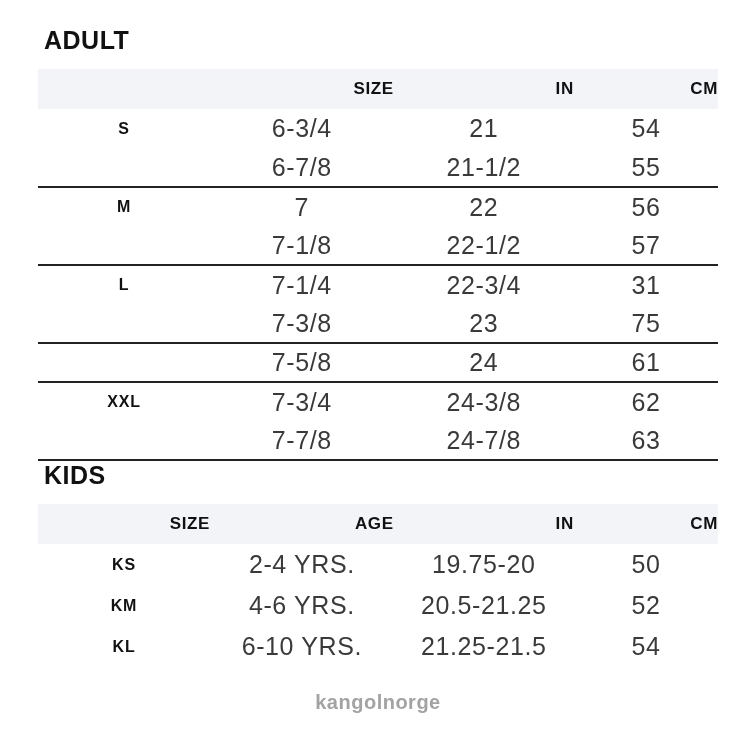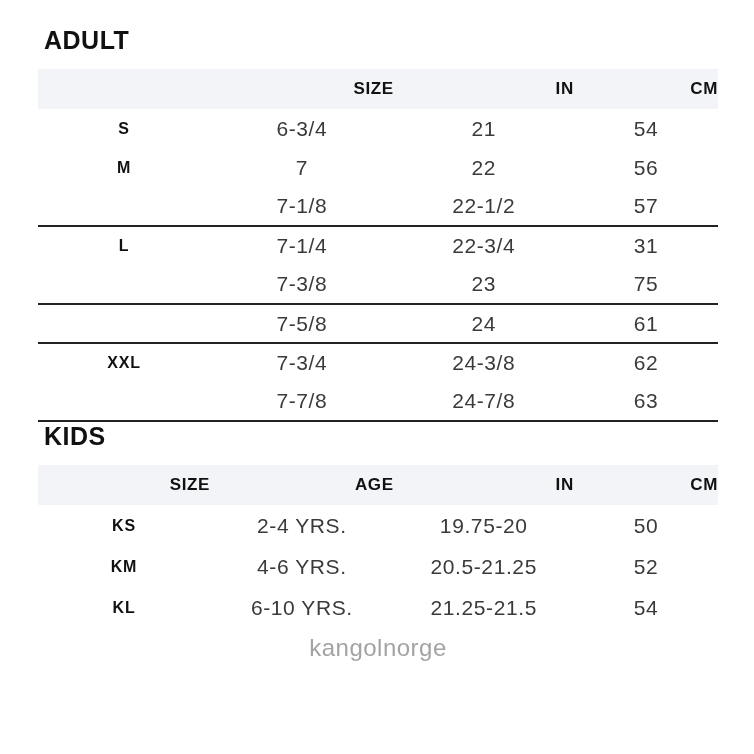--- a/index.html
+++ b/index.html
@@ -51,40 +51,40 @@
     color: var(--heading-text);
     text-align: right;
     vertical-align: middle;
     padding: 0;
   }
   tbody td {
     height: 39px;
     padding: 0;
     text-align: center;
     vertical-align: middle;
-    font-size: 21px;
+    font-size: 25px;
     font-weight: 300;
     letter-spacing: 0.6px;
     color: var(--data-text);
   }
   table.kids-table tbody td { height: 41px; }
   td.row-label {
     font-family: "Liberation Sans", sans-serif;
     font-size: 16px;
     font-weight: 800;
     letter-spacing: 0.8px;
     color: var(--heading-text);
   }
   tr.group-end td { border-bottom: 2px solid var(--divider); }
   .footer {
-    margin-top: 6px;
+    margin-top: 24px;
     width: 680px;
     text-align: center;
-    font-size: 24px;
-    font-weight: 400;
+    font-size: 20px;
+    font-weight: 700;
     letter-spacing: 0.5px;
     color: var(--footer-text);
   }
 </style>
 </head>
 <body>
 
 <div class="page">
 
   <h1 class="section-title">ADULT</h1>
@@ -104,20 +104,26 @@
         <th>CM</th>
       </tr>
     </thead>
     <tbody>
       <tr>
         <td class="row-label">S</td>
         <td>6-3/4</td>
         <td>21</td>
         <td>54</td>
       </tr>
+      <tr class="group-end">
+        <td class="row-label"></td>
+        <td>6-7/8</td>
+        <td>21-1/2</td>
+        <td>55</td>
+      </tr>
       <tr>
         <td class="row-label">M</td>
         <td>7</td>
         <td>22</td>
         <td>56</td>
       </tr>
       <tr class="group-end">
         <td class="row-label"></td>
         <td>7-1/8</td>
         <td>22-1/2</td>

